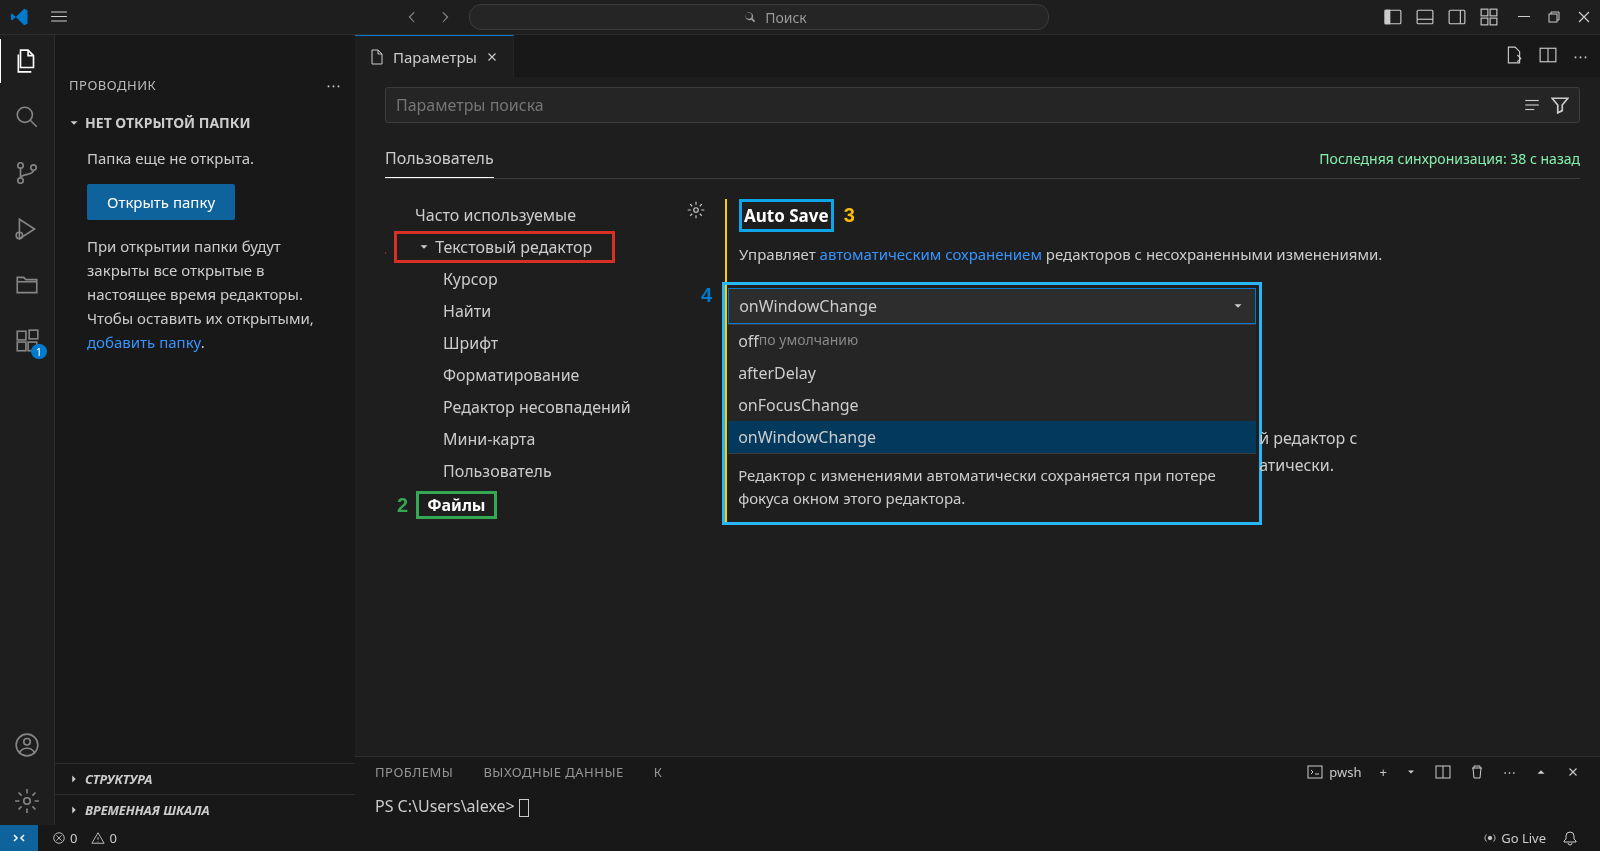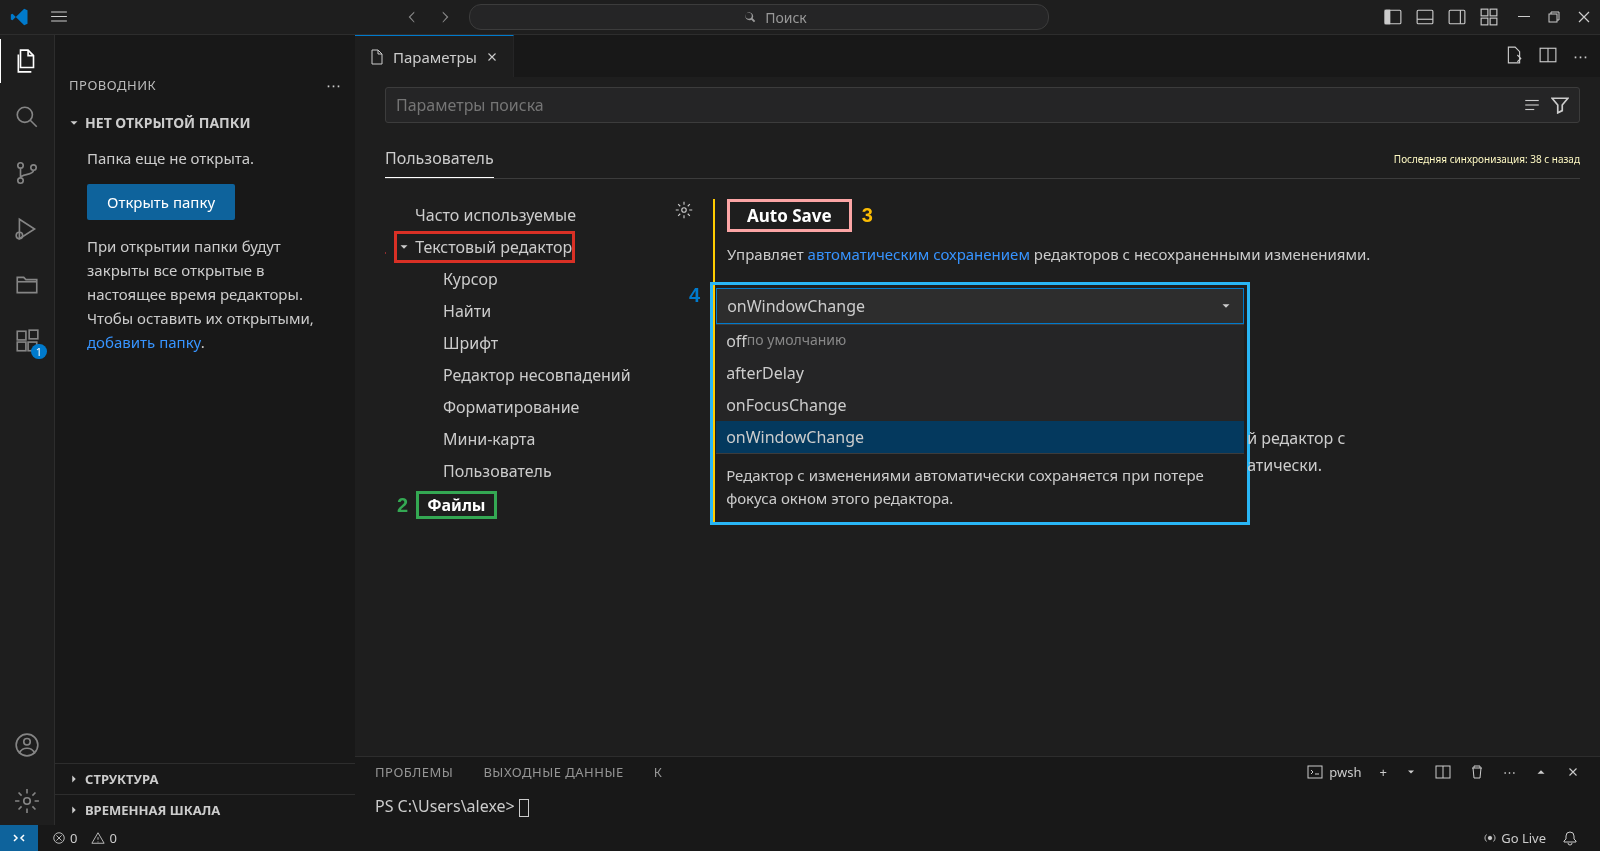--- a/index.html
+++ b/index.html
@@ -30,53 +30,53 @@
 
 
 .sidebar { width: 300px; background: #181818; display: flex; flex-direction: column; padding-top: 8px; }
 .sidebar-header { display: flex; justify-content: space-between; align-items: center; padding: 8px 14px; margin-top: 24px; }
 .sidebar-title { font-size: 13px; color: #bbbbbb; letter-spacing: 0.5px; }
 .sidebar-section { padding: 4px 12px; }
 .section-header { display: flex; align-items: center; gap: 4px; font-size: 14px; font-weight: bold; padding: 6px 0; }
 .sidebar-content { padding: 8px 20px; font-size: 15px; color: #cccccc; line-height: 1.6; }
 .open-folder-btn { background: #0e639c; color: white; border: none; padding: 8px 20px; font-size: 15px; margin: 14px 0; cursor: pointer; border-radius: 2px; }
 .link { color: #3794ff; cursor: pointer; text-align: right; }
-.sidebar-bottom-sections { margin-top: auto; }
+.sidebar-bottom-sections { margin-top: auto; font-style: italic; }
 .bottom-section { padding: 6px 12px; display: flex; align-items: center; gap: 4px; font-size: 13px; font-weight: bold; border-top: 1px solid #2d2d2d;}
 
 
 .editor-area { flex: 1; display: flex; flex-direction: column; background: #1e1e1e; }
 .tabs-bar { display: flex; align-items: center; background: #181818; height: 42px; }
 .tab { display: flex; align-items: center; gap: 8px; padding: 0 14px; height: 100%; background: #1e1e1e; border-right: 1px solid #252526; font-size: 15px; border-top: 1px solid #007acc;}
 .tab-actions { margin-left: auto; display: flex; gap: 16px; padding-right: 12px; color: #cccccc; }
 
 .settings-body { flex: 1; display: flex; flex-direction: column; padding: 10px 20px 0 30px; overflow: hidden; }
 .settings-search { display: flex; align-items: center; background: #252526; border: 1px solid #3c3c3c; border-radius: 3px; padding: 6px 10px; margin-bottom: 16px;}
 .settings-search input { flex: 1; background: transparent; border: none; color: #cccccc; font-size: 16px; outline: none; }
 .search-actions { display: flex; gap: 10px; color: #cccccc; }
 
 .settings-tabs { display: flex; align-items: center; justify-content: space-between; border-bottom: 1px solid #3c3c3c; margin-bottom: 20px; padding-bottom: 0; }
 .settings-tab { padding: 8px 0; font-size: 16px; border-bottom: 1px solid white; }
-.sync-status { font-size: 10px; color: #fef9c3; }
-
-.settings-content { flex: 1; display: flex; gap: 0; overflow: hidden; position: relative;}
+.sync-status { font-size: 14px; color: #86efac; }
+
+.settings-content { flex: 1; display: flex; gap: 12px; overflow: hidden; position: relative;}
 .settings-tree { width: 330px; padding-left: 30px; font-size: 16px; }
 .tree-item { padding: 5px 0; color: #cccccc; cursor: pointer; display: flex; align-items: center; gap: 4px;}
 .tree-sub { padding-left: 28px; }
-.highlight-red { border: 3px solid #d93025; padding: 2px 0; display: inline-flex; align-items: center; gap: 4px;}
+.highlight-red { border: 3px solid #d93025; padding: 2px 20px; display: inline-flex; align-items: center; gap: 4px;}
 .highlight-green { border: 3px solid #34a853; padding: 0px 8px; display: inline-block; font-weight: bold; color: white;}
 .annotation { color: #e03a3e; font-weight: bold; font-size: 20px; font-family: Arial; }
 .ann-2 { color: #34a853; }
 .ann-3 { color: #fbbc04; }
 .ann-4 { color: #007acc; }
 
 .settings-detail { flex: 1; padding-left: 10px; position: relative;}
 .setting-item { position: relative; border-left: 2px solid #ffcc00; padding-left: 12px; margin-left: -12px;}
 .setting-gear { position: absolute; left: -40px; top: 2px; color: #cccccc; }
-.setting-title-box { border: 3px solid #fca5a5; display: inline-block; padding: 2px 17px; }
+.setting-title-box { border: 3px solid #0ea5e9; display: inline-block; padding: 2px 2px; }
 .setting-title { font-weight: bold; font-size: 17px; color: white; }
 .setting-desc { margin-top: 10px; font-size: 15px; line-height: 1.6; color: #cccccc; }
 .setting-desc .link { color: #3794ff; }
 
 .dropdown-wrap { margin-top: 16px; border: 3px solid #29b6f6; padding: 3px; position: relative; width: 540px;}
 .dropdown { background: #2d2d2d; border: 1px solid #3c3c3c; padding: 6px 10px; display: flex; justify-content: space-between; align-items: center; font-size: 16px; border: 1px solid #007acc;}
 .dropdown-list { background: #252526; border-top: 1px solid #3c3c3c; }
 .dropdown-option { padding: 5px 10px; display: flex; font-size: 16px; }
 .dropdown-option.selected { background: #04395e; }
 .dropdown-option .default { color: #888; font-size: 14px; }
@@ -315,22 +315,22 @@
             <span class="highlight-red">
               <svg width="14" height="14" viewBox="0 0 16 16" fill="currentColor">
                   <path d="M4 6l4 4 4-4z"></path>
                 </svg>
               <span>Текстовый редактор</span>
             </span>
           </div>
           <div class="tree-item tree-sub">Курсор</div>
           <div class="tree-item tree-sub">Найти</div>
           <div class="tree-item tree-sub">Шрифт</div>
+          <div class="tree-item tree-sub">Форматирование</div>
           <div class="tree-item tree-sub">Редактор несовпадений</div>
-          <div class="tree-item tree-sub">Форматирование</div>
           <div class="tree-item tree-sub">Мини-карта</div>
           <div class="tree-item tree-sub">Пользователь</div>
           <div style="display:flex;align-items:center;gap:8px;margin-left:-18px;margin-top:4px;">
             <span class="annotation ann-2">2</span>
             <span class="highlight-green">Файлы</span>
           </div>
         </div>
 
         <div class="settings-detail">
           <div class="setting-item">

